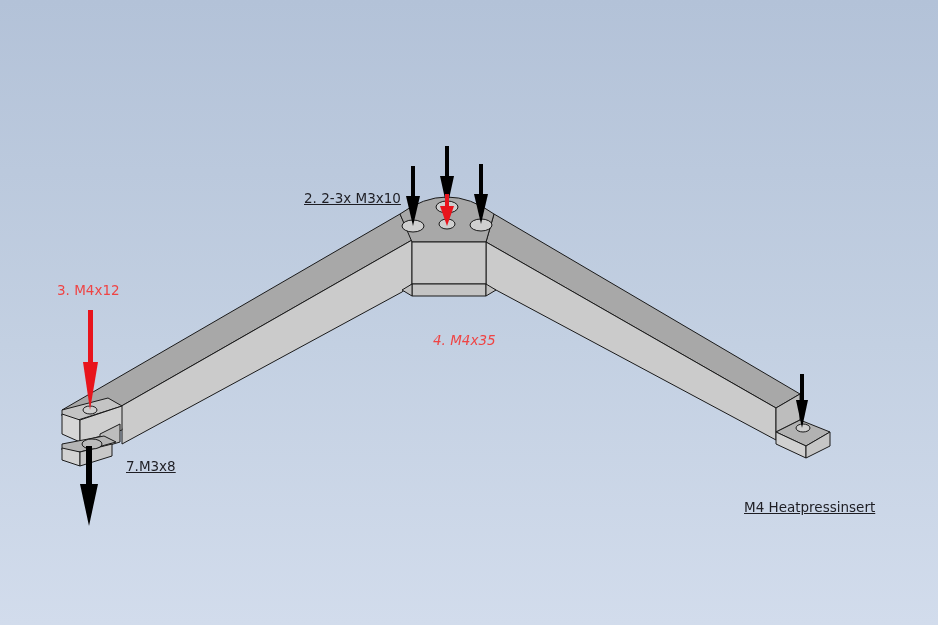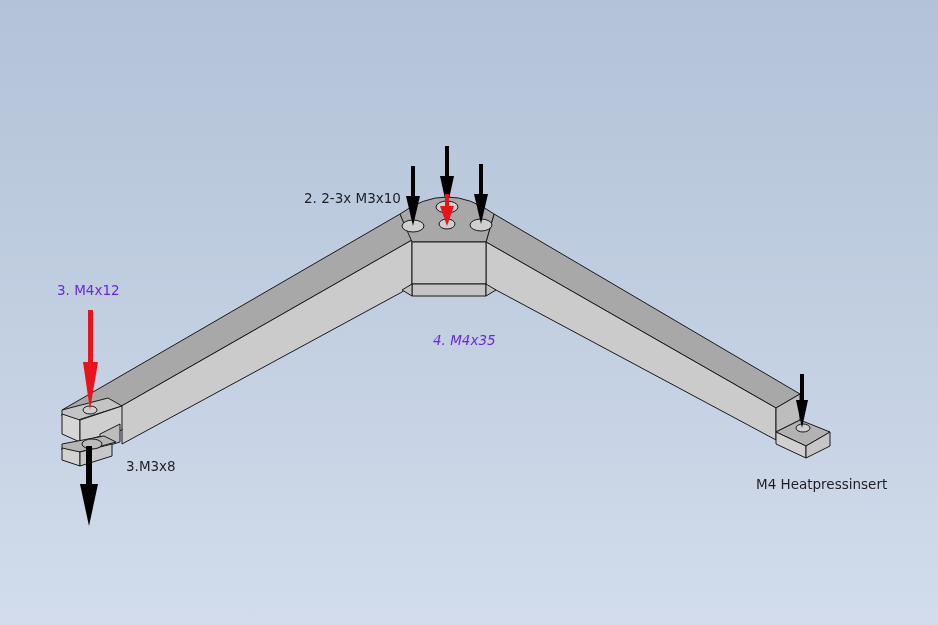--- a/index.html
+++ b/index.html
@@ -5,22 +5,22 @@
   html, body { margin: 0; padding: 0; }
   body {
     width: 938px; height: 625px; overflow: hidden; position: relative;
     background: linear-gradient(180deg, #b3c2d8 0%, #c3d0e2 55%, #d2dcec 100%);
     font-family: "DejaVu Sans", "Liberation Sans", sans-serif;
   }
   #viewport { position: absolute; left: 0; top: 0; width: 938px; height: 625px; }
   .label {
     position: absolute; font-size: 13.5px; white-space: nowrap; line-height: 1;
   }
-  .label.black { color: #1e1e24; }
-  .label.red { color: #6d28d9; }
+  .label.black { color: #1e1e24; text-decoration: underline; }
+  .label.red { color: #ef4444; }
 </style>
 </head>
 <body>
 
 <svg id="viewport" viewBox="0 0 938 625" xmlns="http://www.w3.org/2000/svg">
   <defs>
     <marker id="ahBlack" viewBox="0 0 10 10" refX="5" refY="10" markerWidth="4" markerHeight="5" orient="auto-start-reverse"></marker>
   </defs>
 
   <g stroke="#1a1a1a" stroke-width="1" stroke-linejoin="round">
@@ -100,14 +100,14 @@
     <g>
       <rect x="800" y="374" width="4" height="30" fill="#000"></rect>
       <polygon points="796,400 808,400 802,428" fill="#000"></polygon>
     </g>
   </g>
 </svg>
 
 <div class="label black" style="left:304px; top:192px;">2. 2-3x M3x10</div>
 <div class="label red" style="left:57px; top:284px;">3. M4x12</div>
 <div class="label red" style="left:433px; top:334px;font-style:italic;">4. M4x35</div>
-<div class="label black" style="left:126px; top:460px;">3.M3x8</div>
-<div class="label black" style="left:744px; top:478px;margin-left:12px;">M4 Heatpressinsert</div>
+<div class="label black" style="left:126px; top:460px;">7.M3x8</div>
+<div class="label black" style="left:744px; top:501px;">M4 Heatpressinsert</div>
 
 </body></html>

